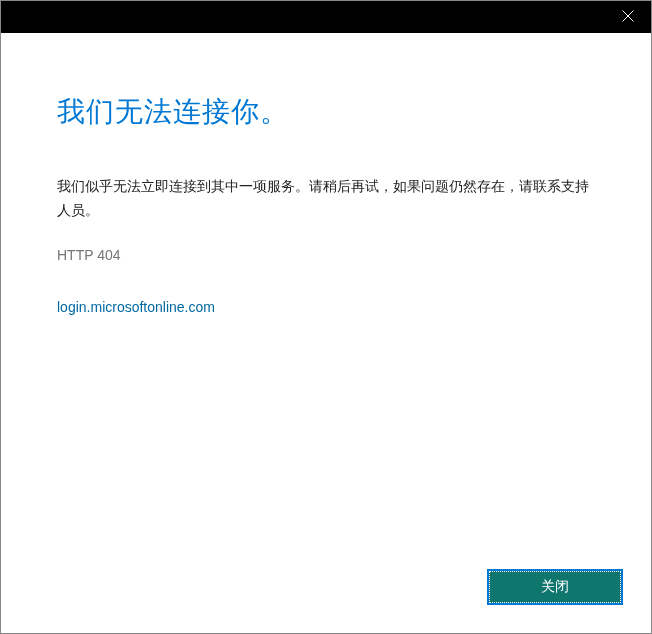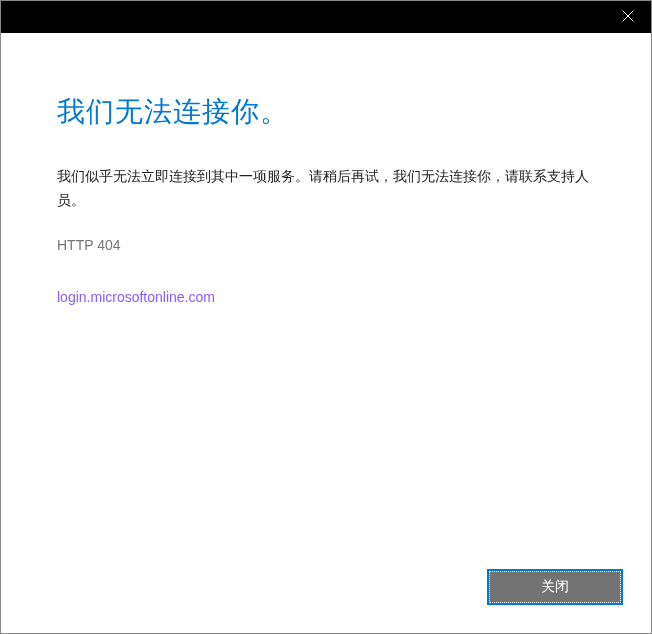--- a/index.html
+++ b/index.html
@@ -39,45 +39,45 @@
     .content {
       flex: 1;
       padding: 60px 56px 0 56px;
       display: flex;
       flex-direction: column;
     }
     .heading {
       color: #0078d4;
       font-size: 28px;
       font-weight: 400;
-      margin-bottom: 34px;
+      margin-bottom: 44px;
       letter-spacing: 1px;
     }
     .message {
       color: #222222;
       font-size: 14px;
       line-height: 1.7;
       margin-bottom: 24px;
     }
     .error-code {
       color: #767676;
       font-size: 14px;
       margin-bottom: 36px;
     }
     .domain {
-      color: #8b5cf6;
+      color: #0369a1;
       font-size: 14px;
     }
     .footer {
       padding: 0 30px 30px 0;
       display: flex;
       justify-content: flex-end;
     }
     .primary-btn {
-      background: #737373;
+      background: #0f766e;
       color: #ffffff;
       border: 1px dotted #ffffff;
       outline: 2px solid #0078d4;
       font-size: 14px;
       font-family: inherit;
       width: 132px;
       height: 32px;
       cursor: pointer;
       display: flex;
       align-items: center;
@@ -93,20 +93,20 @@
       <svg viewBox="0 0 12 12">
         <line x1="0.5" y1="0.5" x2="11.5" y2="11.5" stroke="#ffffff" stroke-width="1"></line>
         <line x1="11.5" y1="0.5" x2="0.5" y2="11.5" stroke="#ffffff" stroke-width="1"></line>
       </svg>
     </span>
   </div>
 </div>
 
 <div class="content">
   <h1 class="heading">我们无法连接你。</h1>
-  <p class="message">我们似乎无法立即连接到其中一项服务。请稍后再试，我们无法连接你，请联系支持人员。</p>
+  <p class="message">我们似乎无法立即连接到其中一项服务。请稍后再试，如果问题仍然存在，请联系支持人员。</p>
   <p class="error-code">HTTP 404</p>
   <p class="domain">login.microsoftonline.com</p>
 </div>
 
 <div class="footer">
   <button class="primary-btn">关闭</button>
 </div>
 
 </body></html>

